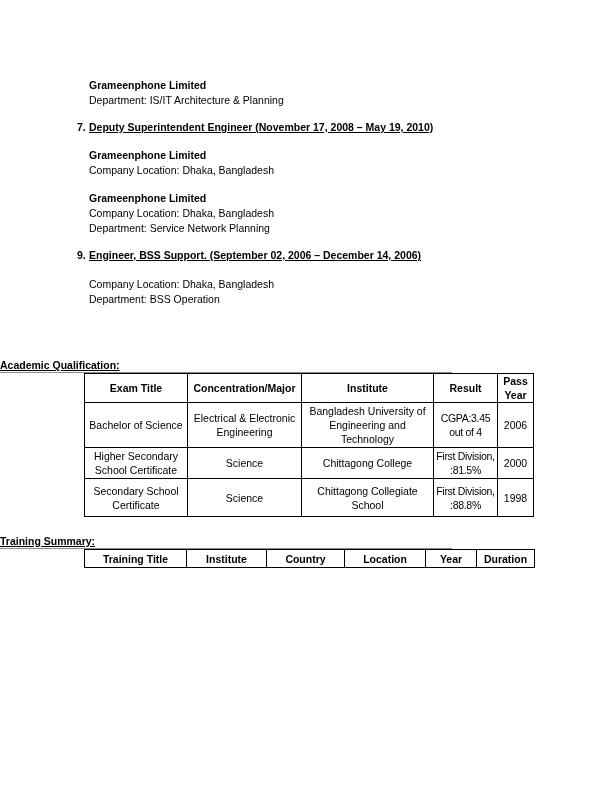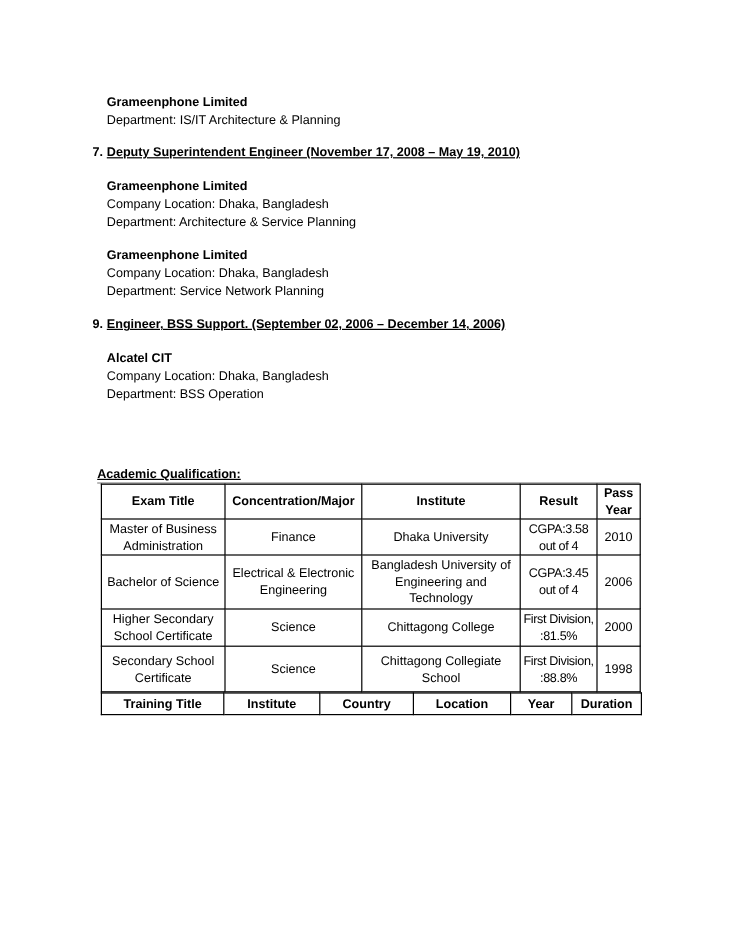--- a/index.html
+++ b/index.html
@@ -24,21 +24,20 @@
   .exp-title .t { text-decoration:underline; }
   .exp-block { margin-left:89px; }
 
   .mt12 { margin-top:12px; }
   .mt13 { margin-top:13px; }
   .mt14 { margin-top:14px; }
   .mt18 { margin-top:18px; }
   .mt52 { margin-top:52px; }
 
   .section-heading {
-    margin-left:81px;
     width:452px;
     font-weight:bold;
     line-height:12px;
     padding-bottom:1px;
     border-bottom:1px solid #8c8c8c;
   }
   .section-heading .t { text-decoration:underline; }
 
   table.tbl {
     border-collapse:collapse;
@@ -76,34 +75,32 @@
     <div class="bold">Grameenphone Limited</div>
     <div>Department: IS/IT Architecture &amp; Planning</div>
   </div>
 
   <div class="exp-title mt12">
     <span class="num">7.</span><span class="t">Deputy Superintendent Engineer (November 17, 2008 – May 19, 2010)</span>
   </div>
   <div class="exp-block mt13">
     <div class="bold">Grameenphone Limited</div>
     <div>Company Location: Dhaka, Bangladesh</div>
-    <div>Department: Architecture &amp; Service Planning</div>
   </div>
 
   <div class="exp-block mt13">
     <div class="bold">Grameenphone Limited</div>
     <div>Company Location: Dhaka, Bangladesh</div>
     <div>Department: Service Network Planning</div>
   </div>
 
   <div class="exp-title mt12">
     <span class="num">9.</span><span class="t">Engineer, BSS Support. (September 02, 2006 – December 14, 2006)</span>
   </div>
   <div class="exp-block mt14">
-    <div class="bold">Alcatel CIT</div>
     <div>Company Location: Dhaka, Bangladesh</div>
     <div>Department: BSS Operation</div>
   </div>
 
   <div class="section-heading mt52">
     <span class="t">Academic Qualification:</span>
   </div>
 
   <table class="tbl ac">
     <colgroup>
@@ -114,29 +111,20 @@
         <col style="width:36px">
     </colgroup>
     <tbody>
         <tr class="r-head">
       <th>Exam Title</th>
       <th>Concentration/Major</th>
       <th>Institute</th>
       <th>Result</th>
       <th>Pass
 Year</th>
-    </tr>
-    <tr class="r0">
-      <td>Master of Business
-Administration</td>
-      <td>Finance</td>
-      <td>Dhaka University</td>
-      <td class="tight">CGPA:3.58
-out of 4</td>
-      <td>2010</td>
     </tr>
     <tr class="r1">
       <td>Bachelor of Science</td>
       <td>Electrical &amp; Electronic
 Engineering</td>
       <td>Bangladesh University of
 Engineering and
 Technology</td>
       <td class="tight">CGPA:3.45
 out of 4</td>
@@ -157,20 +145,23 @@
       <td>Science</td>
       <td>Chittagong Collegiate
 School</td>
       <td class="tight">First Division,
 :88.8%</td>
       <td>1998</td>
     </tr>
   </tbody>
     </table>
 
+  <div class="section-heading mt18">
+    <span class="t">Training Summary:</span>
+  </div>
 
   <table class="tbl trn">
     <colgroup>
       <col style="width:102px">
         <col style="width:80px">
         <col style="width:78px">
         <col style="width:81px">
         <col style="width:51px">
         <col style="width:58px">
     </colgroup>

